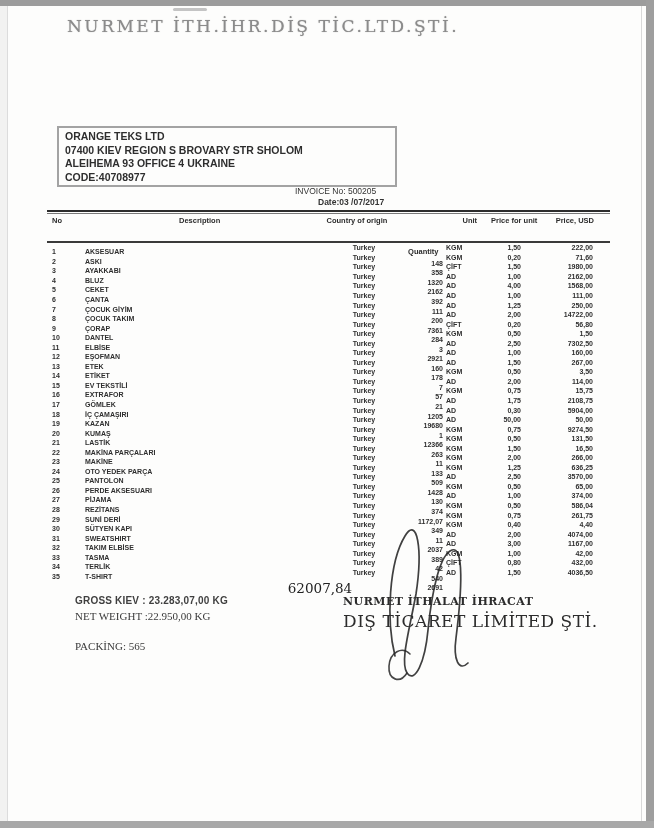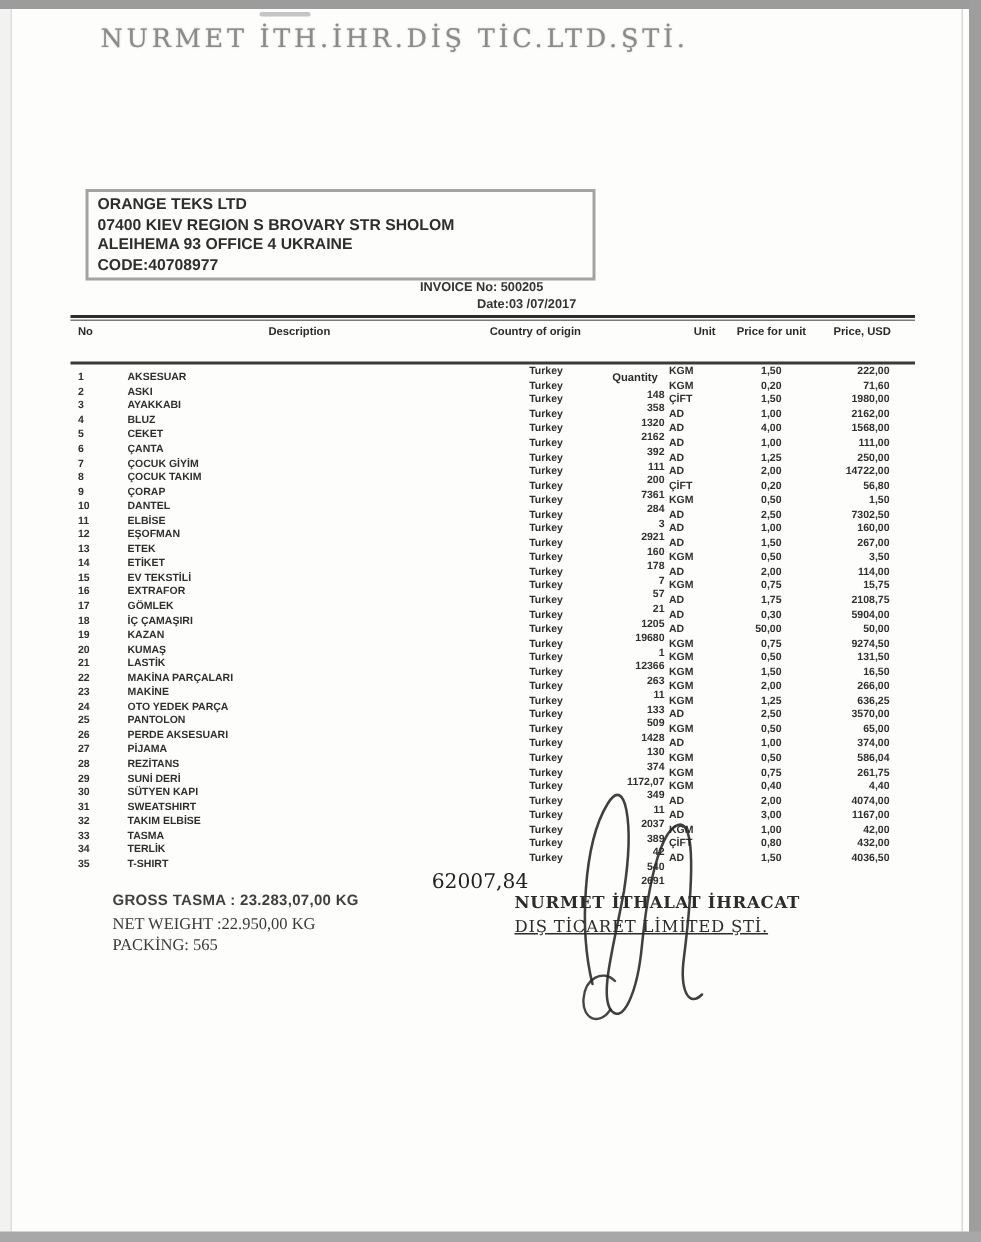--- a/index.html
+++ b/index.html
@@ -20,21 +20,21 @@
     text-shadow:0 0 1px rgba(110,110,110,.55);}
   .company-address{position:absolute;left:62px;top:66px;width:540px;
     font-size:8px;letter-spacing:.6px;color:#a3a19e;text-shadow:0 0 .5px rgba(140,140,140,.5);}
 
   
   .buyer-box{position:absolute;left:57px;top:126px;width:324px;border:2px solid #a3a3a3;
     padding:2px 6px 1px 6px;}
   .buyer-box div{font-weight:bold;font-size:10.5px;line-height:13.5px;color:#2e2e2e;}
 
   
-  .inv-no{position:absolute;left:280px;top:186px;font-size:8.5px;font-weight:bold;color:#333;}
+  .inv-no{position:absolute;left:295px;top:186px;font-size:8.5px;font-weight:normal;color:#333;}
   .inv-date{position:absolute;left:318px;top:197px;font-size:8.5px;font-weight:bold;color:#333;}
 
   
   .inv-table{position:absolute;left:47px;top:210px;width:563px;}
   .t-rule-a{height:2px;background:#2d2d2d;}
   .t-rule-b{height:1px;background:#7a7a7a;margin-top:1px;}
   .t-head{display:flex;align-items:flex-start;padding-top:3px;height:24px;}
   .t-head .hc{font-size:7.5px;font-weight:bold;color:#2b2b2b;line-height:8.5px;text-align:center;}
   .t-rule-c{height:2px;background:#3a3a3a;}
   .t-row{display:flex;height:9.55px;align-items:center;}
@@ -48,28 +48,28 @@
   .w-pu{width:40px;text-align:right;}
   .w-usd{width:72px;text-align:right;}
   
   .t-row .skew{transform:translateY(4px);}
   .t-total{text-align:center;padding-right:17px;margin-top:3px;
     font-family:"DejaVu Serif",serif;font-size:13.5px;color:#222;}
 
   
   .stamp{position:absolute;left:343px;top:595px;font-family:"DejaVu Serif",serif;color:#2c2c2c;}
   .stamp-l1{font-size:11px;font-weight:bold;letter-spacing:.5px;}
-  .stamp-l2{font-size:11px;letter-spacing:.5px;margin-top:3px;text-decoration:underline;}
+  .stamp-l2{font-size:17px;letter-spacing:.5px;margin-top:3px;}
   .signature{position:absolute;left:362px;top:520px;}
 
   
   .footer{position:absolute;left:75px;top:595px;color:#3a3a3a;}
   .f-gross{font-size:10px;font-weight:bold;letter-spacing:.2px;color:#3f3f3f;}
   .f-net{font-family:"Liberation Serif",serif;font-size:11px;margin-top:4px;color:#3a3a3a;}
-  .f-pack{font-family:"Liberation Serif",serif;font-size:11px;margin-top:2px;color:#3a3a3a;}
+  .f-pack{font-family:"Liberation Serif",serif;font-size:11px;margin-top:18px;color:#3a3a3a;}
 </style>
 </head>
 <body>
 
 <div id="stage">
 
   <div class="edge-top"></div>
   <div class="edge-left-strip"></div>
   <div class="edge-left-line"></div>
   <div class="edge-right-line"></div>
@@ -427,18 +427,18 @@
              C53,164 63,142 66,110 C70,70 78,34 90,30 C102,26 100,70 94,118 C91,140 97,152 106,143" fill="none" stroke="#262626" stroke-width="1.7" stroke-linecap="round" opacity="0.88"></path>
     <path d="M45,153 C38,164 26,160 27,146 C28,132 40,126 48,134" fill="none" stroke="#262626" stroke-width="1.6" stroke-linecap="round" opacity="0.85"></path>
   </svg>
 
   <div class="stamp">
     <div class="stamp-l1">NURMET İTHALAT İHRACAT</div>
     <div class="stamp-l2">DIŞ TİCARET LİMİTED ŞTİ.</div>
   </div>
 
   <div class="footer">
-    <div class="f-gross">GROSS TASMA : 23.283,07,00 KG</div>
+    <div class="f-gross">GROSS KIEV : 23.283,07,00 KG</div>
     <div class="f-net">NET WEIGHT  :22.950,00 KG</div>
     <div class="f-pack">PACKİNG: 565</div>
   </div>
 
 </div>
 
 </body></html>

